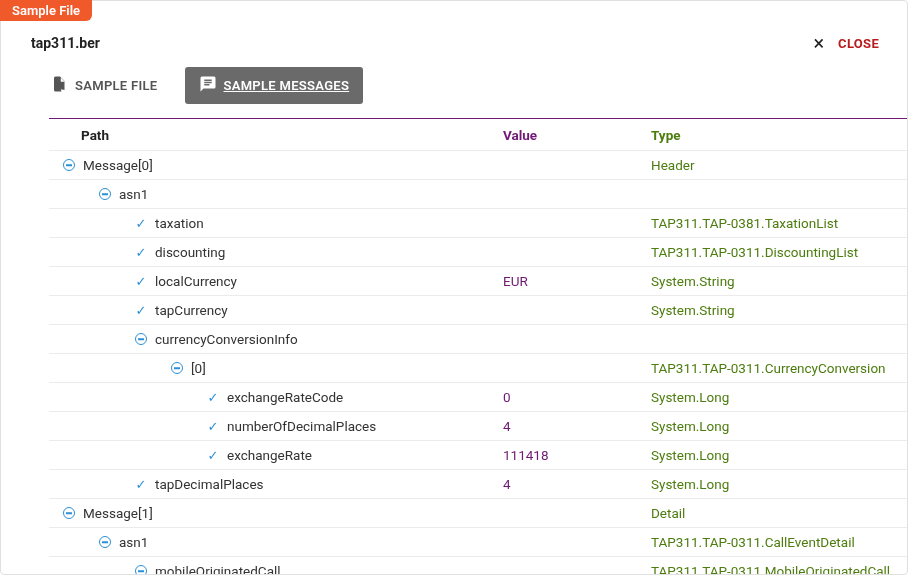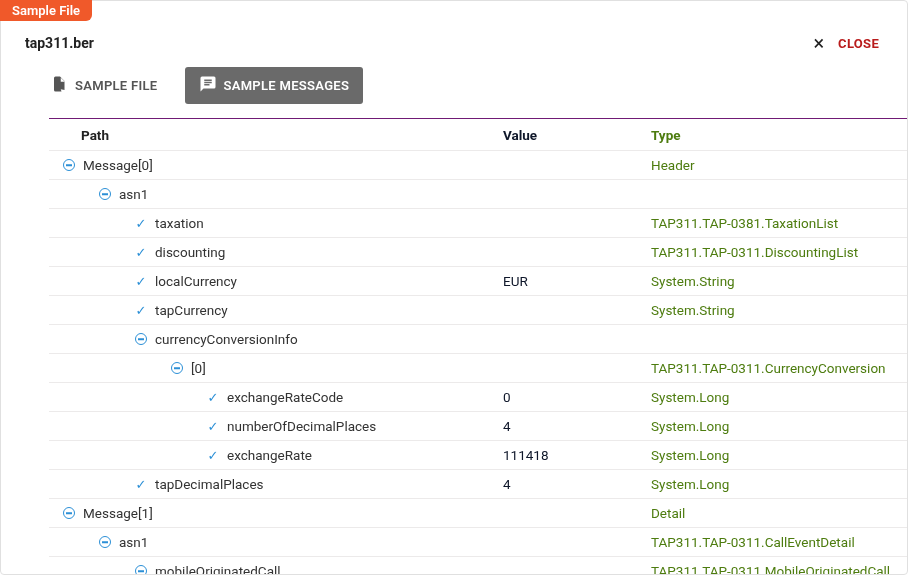--- a/index.html
+++ b/index.html
@@ -29,21 +29,21 @@
     color: #fff;
     font-weight: 600;
     font-size: 13px;
     padding: 3px 12px;
     border-bottom-right-radius: 6px;
   }
   .header-row {
     display: flex;
     align-items: center;
     justify-content: space-between;
-    padding: 18px 28px 0 24px;
+    padding: 18px 28px 0 30px;
     margin-top: 14px;
   }
   .filename {
     font-weight: 700;
     font-size: 14px;
     color: #222;
   }
   .close-group {
     display: flex;
     align-items: center;
@@ -75,20 +75,21 @@
     border-radius: 3px;
     font-weight: 600;
     font-size: 13px;
     letter-spacing: 0.3px;
     cursor: pointer;
     color: #555;
   }
   .tab.active {
     background: #6a6a6a;
     color: #fff;
+    text-decoration: underline;
   }
   .tab svg { width: 18px; height: 18px; flex-shrink: 0; }
   .table {
     flex: 1;
     overflow-y: auto;
     border-top: 1px solid #701a75;
     margin-left: 48px;
   }
   .row {
     display: flex;
@@ -106,21 +107,21 @@
     flex: 0 0 454px;
     display: flex;
     align-items: center;
     padding-right: 8px;
     overflow: hidden;
     white-space: nowrap;
   }
   .col-value {
     flex: 0 0 148px;
     padding-right: 8px;
-    color: #0f172a;
+    color: #701a75;
     overflow: hidden;
     white-space: nowrap;
   }
   .col-type {
     flex: 1;
     padding-right: 24px;
     color: #4d7c0f;
     overflow: hidden;
     white-space: nowrap;
   }

